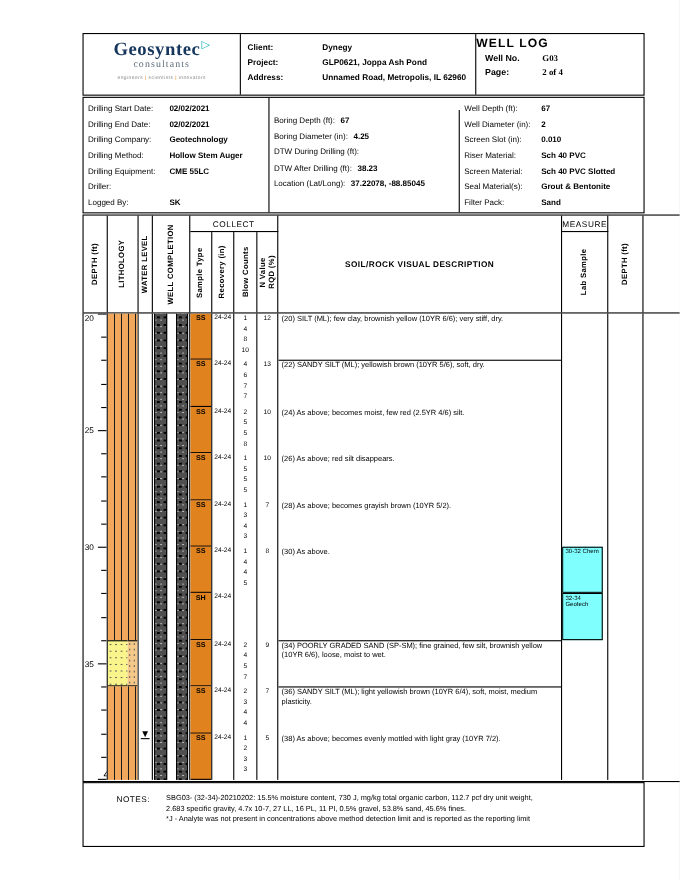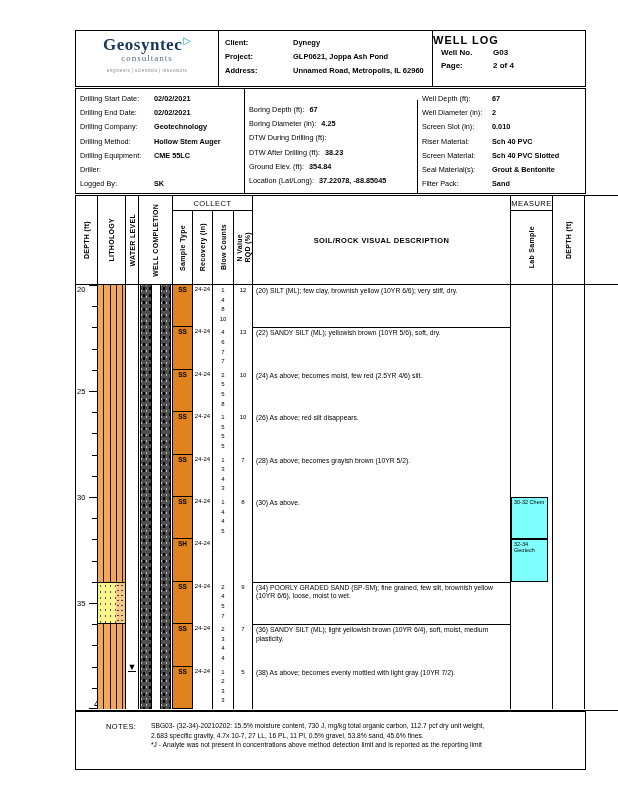--- a/index.html
+++ b/index.html
@@ -14,21 +14,21 @@
   .logo-sub{font-family:"Liberation Serif",serif;font-size:9px;color:#5c6b7a;margin-top:-2px;letter-spacing:1px;}
   .logo-tag{font-size:4.5px;color:#8a8a8a;margin-top:5px;letter-spacing:.4px;}
   .logo-tag .sep{color:#e07b10;}
   .hdr-client{width:214px;border-right:1.5px solid #000;box-sizing:border-box;padding:5px 0 0 6px;font-size:7.5px;line-height:14px;}
   .hdr-client .lbl{display:inline-block;width:40px;font-weight:bold;}
   .hdr-client .val{font-weight:bold;padding-left:28px;}
   .hdr-right{flex:1;padding-top:3px;font-size:8px;}
   .doc-title{font-weight:bold;font-size:11px;letter-spacing:1px;}
   .hdr-right .row{padding-left:8px;line-height:13px;}
   .hdr-right .lbl{display:inline-block;width:52px;font-weight:bold;}
-  .hdr-right .val{font-weight:bold;}
+  .hdr-right .val{font-weight:bold;font-family:Liberation Serif, serif;}
   
   #info{left:75px;top:88px;width:511px;height:106px;display:flex;font-size:7.3px;}
   .info-col{box-sizing:border-box;padding:3px 12px 0 4px;}
   #info-c1{width:169px;border-right:1.5px solid #000;}
   #info-c2{width:173px;border-right:1.5px solid #000;margin-top:11px;}
   #info-c3{flex:1;}
   .info-row{height:14.2px;line-height:14.2px;white-space:nowrap;overflow:hidden;}
   .ilbl{display:inline-block;}
   #info-c1 .ilbl{width:74px;}
   #info-c3 .ilbl{width:70px;}
@@ -89,21 +89,20 @@
         <div class="info-row"><span class="ilbl">Drilling Method:</span><span class="ival">Hollow Stem Auger</span></div>
         <div class="info-row"><span class="ilbl">Drilling Equipment:</span><span class="ival">CME 55LC</span></div>
         <div class="info-row"><span class="ilbl">Driller:</span><span class="ival"></span></div>
         <div class="info-row"><span class="ilbl">Logged By:</span><span class="ival">SK</span></div>
       </div>
     <div class="info-col" id="info-c2">
         <div class="info-row"><span class="ilbl">Boring Depth (ft):</span><span class="ival">67</span></div>
         <div class="info-row"><span class="ilbl">Boring Diameter (in):</span><span class="ival">4.25</span></div>
         <div class="info-row"><span class="ilbl">DTW During Drilling (ft):</span><span class="ival"></span></div>
         <div class="info-row"><span class="ilbl">DTW After Drilling (ft):</span><span class="ival">38.23</span></div>
-        <div class="info-row"><span class="ilbl">Ground Elev. (ft):</span><span class="ival">354.84</span></div>
         <div class="info-row"><span class="ilbl">Location (Lat/Long):</span><span class="ival">37.22078, -88.85045</span></div>
       </div>
     <div class="info-col" id="info-c3">
         <div class="info-row"><span class="ilbl">Well Depth (ft):</span><span class="ival">67</span></div>
         <div class="info-row"><span class="ilbl">Well Diameter (in):</span><span class="ival">2</span></div>
         <div class="info-row"><span class="ilbl">Screen Slot (in):</span><span class="ival">0.010</span></div>
         <div class="info-row"><span class="ilbl">Riser Material:</span><span class="ival">Sch 40 PVC</span></div>
         <div class="info-row"><span class="ilbl">Screen Material:</span><span class="ival">Sch 40 PVC Slotted</span></div>
         <div class="info-row"><span class="ilbl">Seal Material(s):</span><span class="ival">Grout &amp; Bentonite</span></div>
         <div class="info-row"><span class="ilbl">Filter Pack:</span><span class="ival">Sand</span></div>

